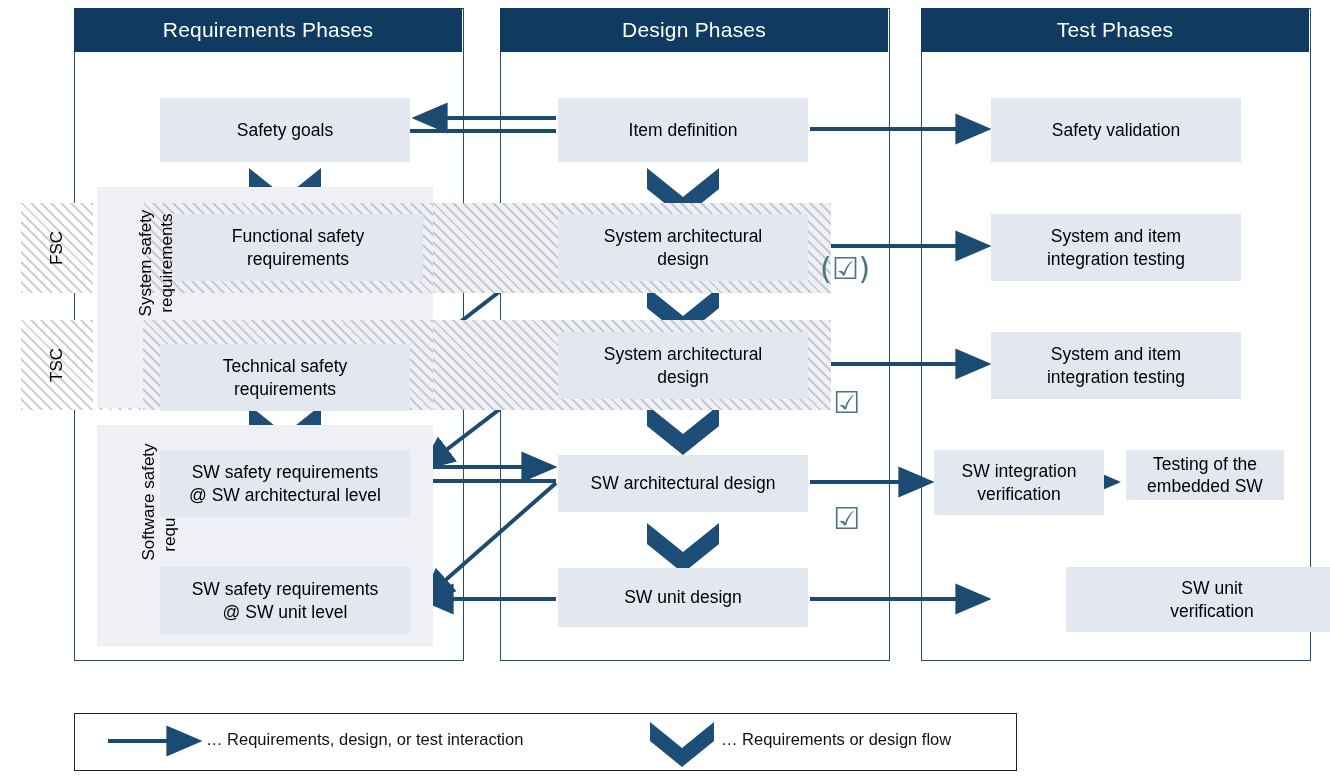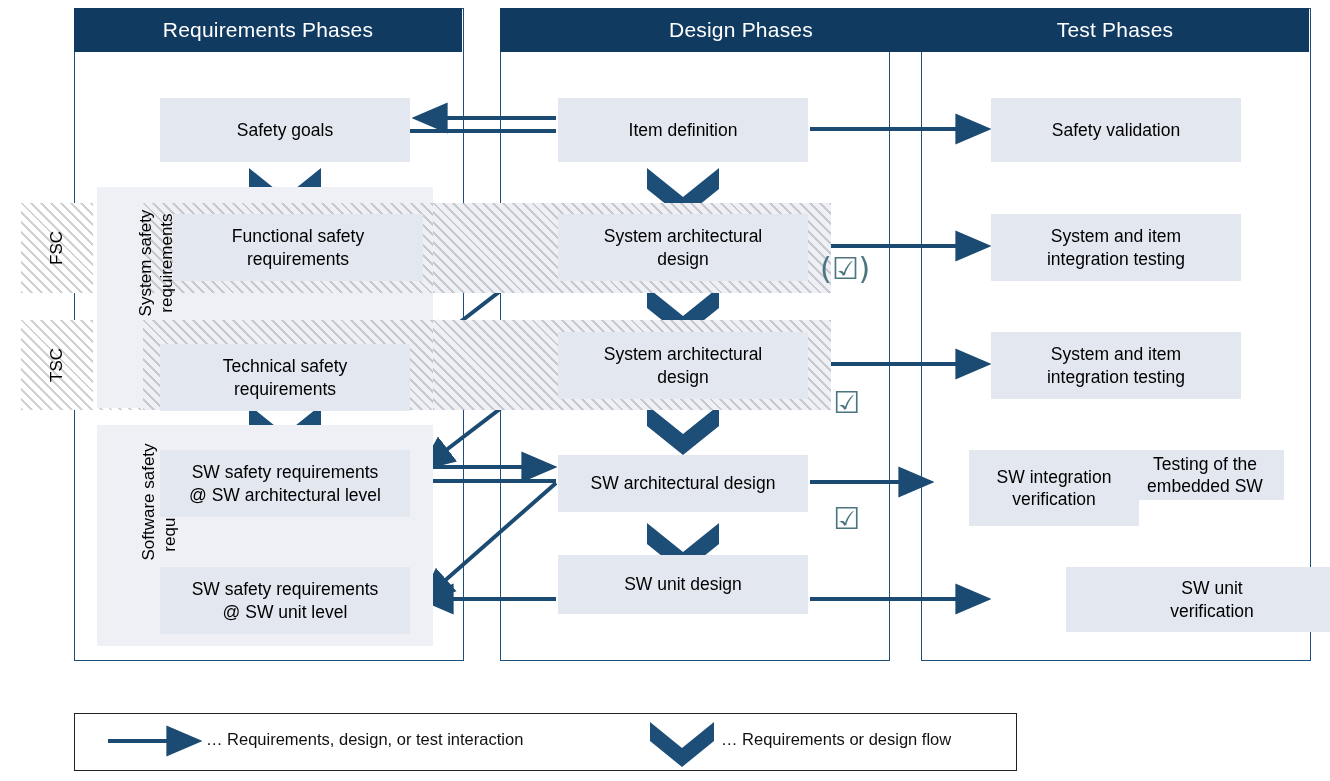--- a/index.html
+++ b/index.html
@@ -45,21 +45,21 @@
 </head>
 <body>
 
 <div class="col" style="left:74px;top:8px;width:388px;height:651px;"></div>
 <div class="col" style="left:500px;top:8px;width:388px;height:651px;"></div>
 <div class="col" style="left:921px;top:8px;width:388px;height:651px;"></div>
 
 <div class="col-head" style="left:74px;top:8px;width:388px;height:44px;">
   <span>Requirements Phases</span>
 </div>
-<div class="col-head" style="left:500px;top:8px;width:388px;height:44px;padding-left:47px;">
+<div class="col-head" style="left:500px;top:8px;width:388px;height:44px;">
   <span>Design Phases</span>
 </div>
 <div class="col-head" style="left:921px;top:8px;width:388px;height:44px;">
   <span>Test Phases</span>
 </div>
 
 <div class="hatchlabel" style="left:21px;top:203px;width:810px;height:90px;z-index:1;"></div>
 <div class="hatchlabel" style="left:21px;top:320px;width:810px;height:90px;z-index:1;"></div>
 
 <div class="abs" style="left:93px;top:196px;width:4px;height:222px;background:#fff;z-index:2;"></div>
@@ -175,36 +175,36 @@
   <span style="white-space:pre-line;">System architectural
 design</span>
 </div>
 <div class="pbox" style="left:558px;top:332px;width:250px;height:67px;z-index:6;">
   <span style="white-space:pre-line;">System architectural
 design</span>
 </div>
 <div class="pbox" style="left:558px;top:455px;width:250px;height:57px;z-index:6;">
   <span style="white-space:pre-line;">SW architectural design</span>
 </div>
-<div class="pbox" style="left:558px;top:555px;width:250px;height:59px;z-index:6;text-align:center;">
+<div class="pbox" style="left:558px;top:568px;width:250px;height:59px;z-index:6;text-align:center;">
   <span style="white-space:pre-line;">SW unit design</span>
 </div>
 
 <div class="pbox" style="left:991px;top:98px;width:250px;height:64px;z-index:6;">
   <span style="white-space:pre-line;">Safety validation</span>
 </div>
 <div class="pbox" style="left:991px;top:214px;width:250px;height:67px;z-index:6;">
   <span style="white-space:pre-line;">System and item
 integration testing</span>
 </div>
 <div class="pbox" style="left:991px;top:332px;width:250px;height:67px;z-index:6;">
   <span style="white-space:pre-line;">System and item
 integration testing</span>
 </div>
-<div class="pbox" style="left:934px;top:450px;width:170px;height:76px;z-index:6;margin-left:35px;">
+<div class="pbox" style="left:934px;top:450px;width:170px;height:65px;z-index:6;">
   <span style="white-space:pre-line;">SW integration
 verification</span>
 </div>
 <div class="pbox" style="left:1126px;top:450px;width:158px;height:50px;z-index:6;">
   <span style="white-space:pre-line;">Testing of the
 embedded SW</span>
 </div>
 <div class="pbox" style="left:1032px;top:567px;width:292px;height:65px;z-index:6;margin-left:34px;">
   <span style="white-space:pre-line;">SW unit
 verification</span>

